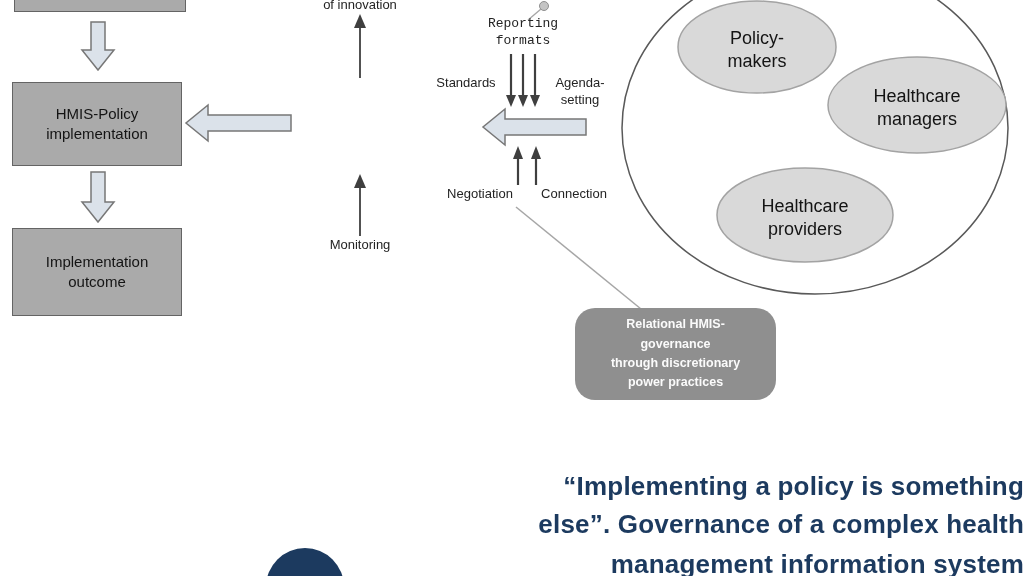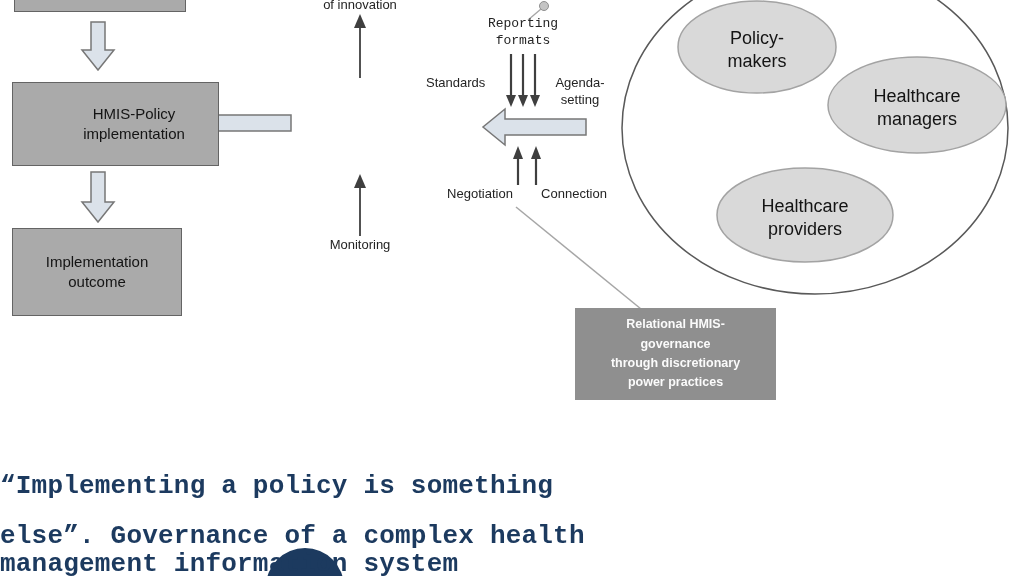--- a/index.html
+++ b/index.html
@@ -13,29 +13,29 @@
     display:flex; align-items:center; justify-content:center;
     text-align:center; font-size:15px; line-height:1.35; white-space:pre-line; color:#141414;
   }
   .lbl {
     position:absolute; font-size:13px; line-height:1.3; text-align:center;
     white-space:pre-line; color:#242424;
   }
   .callout-box {
     position:absolute; left:575px; top:308px; width:201px; height:92px;
     background:#8f8f8f; color:#fbfbfb; font-size:12.5px; font-weight:bold; line-height:1.55;
-    display:flex; align-items:center; justify-content:center; text-align:center; white-space:pre-line;
+    display:flex; align-items:center; justify-content:center; text-align:center; white-space:pre-line;border-radius:20px;
   }
   .actor-lbl {
     position:absolute; font-size:18px; line-height:1.3; text-align:center;
     white-space:pre-line; color:#141414;
   }
   .title-line {
-    position:absolute; left:0; width:100%; text-align:left;
-    font-family:Liberation Mono, monospace; font-weight:bold; font-size:26px;
+    position:absolute; left:0; width:100%; text-align:right;
+    font-family:Liberation Sans, sans-serif; font-weight:bold; font-size:26px;
     color:#1c3a5f; letter-spacing:0.2px;
   }
   .navy-circle {
     position:absolute; left:266px; top:548px; width:78px; height:78px;
     border-radius:50%; background:#1c3a5f;
   }
 </style>
 </head>
 <body>
 
@@ -77,45 +77,45 @@
     </g>
 
     <line x1="516" y1="207" x2="641" y2="309" stroke="#a6a6a6" stroke-width="1.5"></line>
     <g>
       <line x1="528" y1="20" x2="541" y2="9" stroke="#a6a6a6" stroke-width="1.3"></line>
       <circle cx="544" cy="6" r="4.5" fill="#c4c4c4" stroke="#8f8f8f" stroke-width="1"></circle>
     </g>
   </svg>
 
   <div class="gbox" style="left:14px; top:-46px; width:170px; height:56px;"></div>
-  <div class="gbox" style="left:12px; top:82px; width:168px; height:82px;padding-left:37px;">HMIS-Policy
+  <div class="gbox" style="left:12px; top:82px; width:168px; height:82px;">HMIS-Policy
 implementation</div>
   <div class="gbox" style="left:12px; top:228px; width:168px; height:86px;">Implementation
 outcome</div>
 
   <div class="lbl" style="left:312px; top:-3px; width:96px;">of innovation</div>
   <div class="lbl" style="left:318px; top:237px; width:84px;">Monitoring</div>
   <div class="lbl" style="left:481px; top:16px; width:84px;font-family:Liberation Mono, monospace;">Reporting
 formats</div>
-  <div class="lbl" style="left:426px; top:75px; width:80px; text-align:left;">Standards</div>
+  <div class="lbl" style="left:426px; top:75px; width:80px; text-align:center;">Standards</div>
   <div class="lbl" style="left:546px; top:59px; width:68px;margin-top:16px;">Agenda-
 setting</div>
   <div class="lbl" style="left:438px; top:186px; width:84px;">Negotiation</div>
   <div class="lbl" style="left:528px; top:186px; width:92px;">Connection</div>
 
   <div class="callout-box">Relational HMIS-
 governance
 through discretionary
 power practices</div>
 
   <div class="actor-lbl" style="left:697px; top:27px; width:120px;">Policy-
 makers</div>
   <div class="actor-lbl" style="left:847px; top:85px; width:140px;">Healthcare
 managers</div>
   <div class="actor-lbl" style="left:735px; top:195px; width:140px;">Healthcare
 providers</div>
 
   <div class="navy-circle"></div>
   <div class="title-line" style="top:471px;">“Implementing a policy is something</div>
-  <div class="title-line" style="top:521px;">else”. Governance of a complex health</div>
+  <div class="title-line" style="top:509px;">else”. Governance of a complex health</div>
   <div class="title-line" style="top:549px;">management information system</div>
 
 </div>
 
 </body></html>

